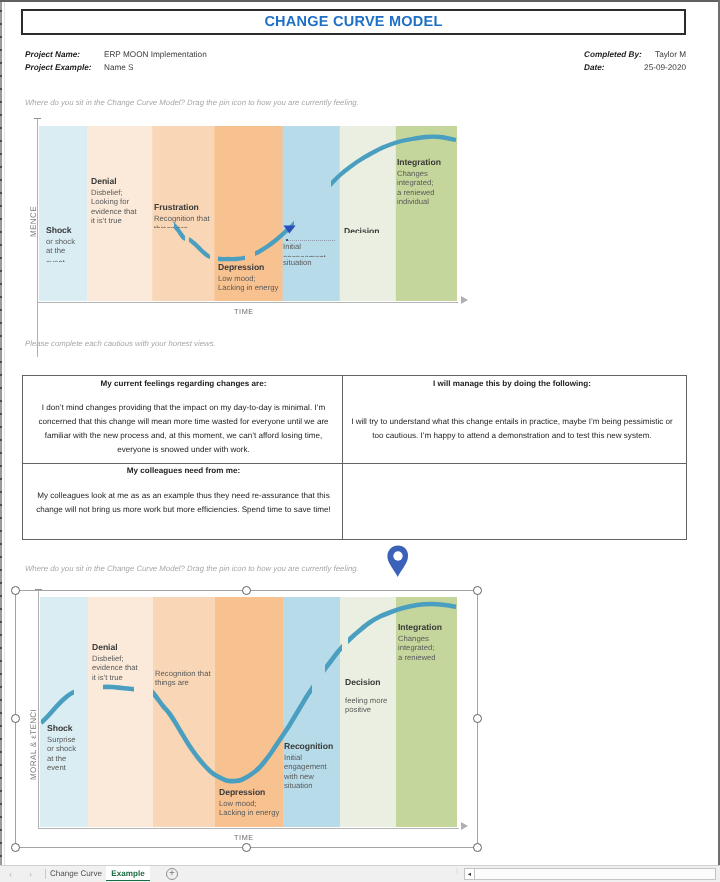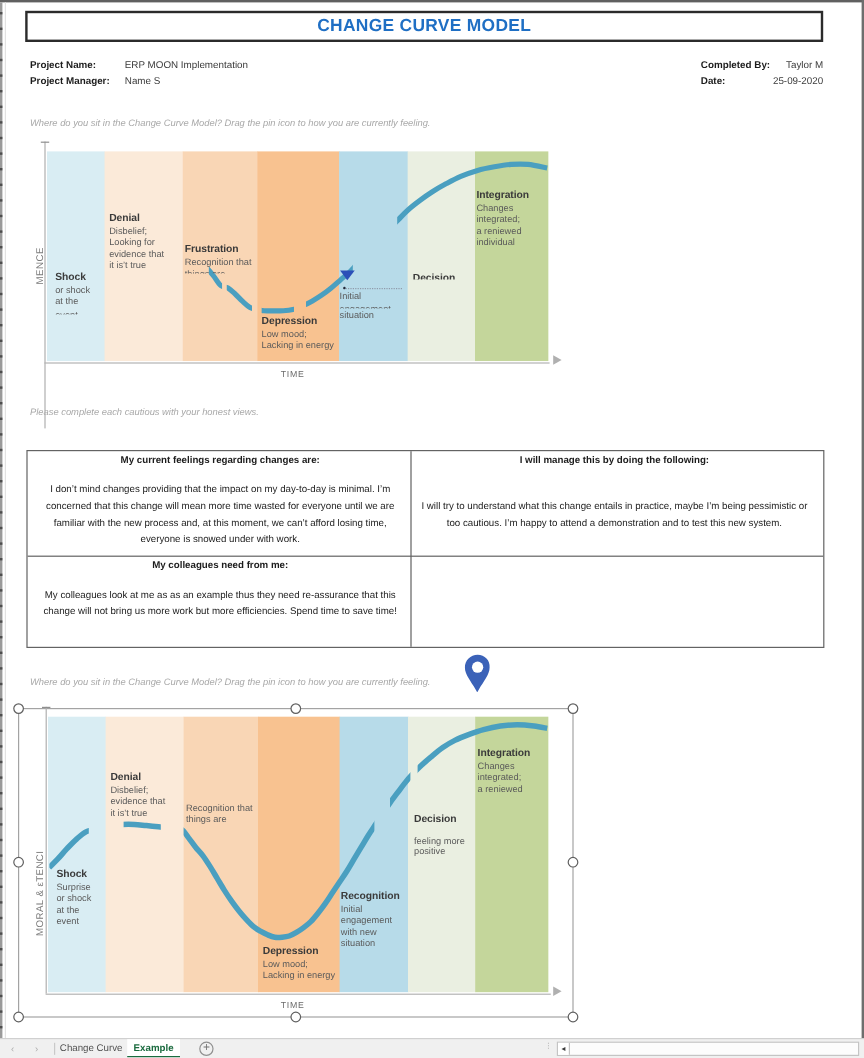--- a/index.html
+++ b/index.html
@@ -16,21 +16,21 @@
   .rowtick{position:absolute;left:0;width:2px;height:2px;background:#4d4d4d;}
 
   
   .titlebox{position:absolute;left:21px;top:9px;width:665px;height:26px;
        border:2px solid #2b2b2b;box-sizing:border-box;background:#fff;}
   .titletext{position:absolute;left:0;top:0;width:100%;height:100%;
        display:flex;align-items:center;justify-content:center;
        color:#1f6fc4;font-weight:bold;font-size:14.5px;letter-spacing:.25px;}
 
   
-  .flabel{position:absolute;font-size:8.2px;font-weight:bold;color:#1c1c1c;white-space:nowrap;}
+  .flabel{position:absolute;font-size:8.2px;font-weight:bold;color:#1c1c1c;white-space:nowrap;font-style:italic;}
   .fval{position:absolute;font-size:8.2px;color:#3b3b3b;white-space:nowrap;}
   .fval-r{position:absolute;font-size:8.2px;color:#3b3b3b;white-space:nowrap;text-align:right;}
   .hint{position:absolute;font-size:7.8px;font-style:italic;color:#a8a8a8;white-space:nowrap;}
 
   
   .qtable{position:absolute;left:22px;top:375px;width:665px;height:165px;box-sizing:border-box;
        border:1.3px solid #636363;background:#fff;}
   .vsep{position:absolute;left:319px;top:0;width:1.3px;height:100%;background:#636363;}
   .hsep{position:absolute;left:0;top:87px;width:100%;height:1.3px;background:#636363;}
   .qcell{position:absolute;box-sizing:border-box;}
@@ -149,21 +149,21 @@
   <div class="rowtick" style="top:803px;"></div>
   <div class="rowtick" style="top:816px;"></div>
   <div class="rowtick" style="top:829px;"></div>
   <div class="rowtick" style="top:842px;"></div>
   <div class="rowtick" style="top:855px;"></div>
   <div class="titlebox">
     <div class="titletext">CHANGE CURVE MODEL</div>
   </div>
   <div class="flabel" style="left:25px;top:50px;">Project Name:</div>
   <div class="fval" style="left:104px;top:50px;">ERP MOON Implementation</div>
-  <div class="flabel" style="left:25px;top:63px;">Project Manager:</div>
+  <div class="flabel" style="left:25px;top:63px;">Project Example:</div>
   <div class="fval" style="left:104px;top:63px;">Name S</div>
   <div class="flabel" style="left:584px;top:50px;">Completed By:</div>
   <div class="fval-r" style="left:598px;top:50px;width:88px;">Taylor M</div>
   <div class="flabel" style="left:584px;top:63px;">Date:</div>
   <div class="fval-r" style="left:598px;top:63px;width:88px;">25-09-2020</div>
   <div class="hint" style="left:25px;top:98px;">Where do you sit in the Change Curve Model? Drag the pin icon to how you are currently feeling.</div>
   <div class="hint" style="left:25px;top:339px;">Please complete each cautious with your honest views.</div>
   <div class="hint" style="left:25px;top:564px;">Where do you sit in the Change Curve Model? Drag the pin icon to how you are currently feeling.</div>
   <div class="chartwrap" style="left:39px;top:126px;width:418px;height:175px;">
     <svg class="ccsvg" viewBox="0 0 417 230" preserveAspectRatio="none" xmlns="http://www.w3.org/2000/svg">

